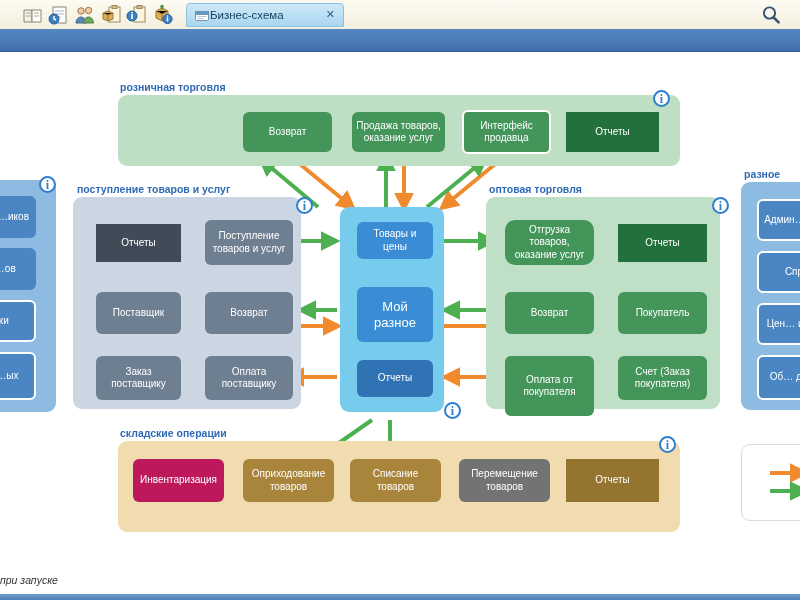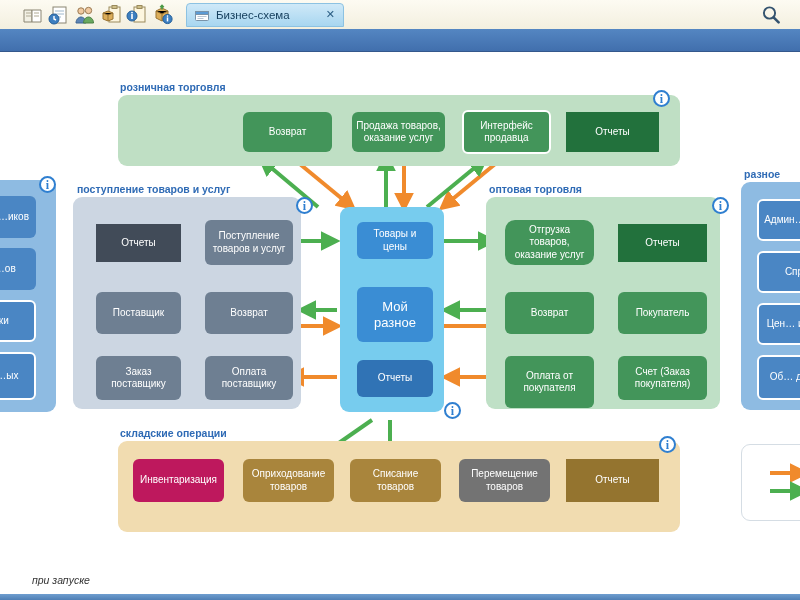--- a/index.html
+++ b/index.html
@@ -14,21 +14,21 @@
     background:linear-gradient(#fdfbf2,#f3efdf);
     border-bottom:1px solid #cfc9ae;
     display:flex;align-items:center;
   }
   .tb-icons{display:flex;align-items:center;gap:4px;padding-left:22px;}
   .tb-ico{width:22px;height:22px;position:relative;display:block;}
   .tab{
     margin-left:12px;height:22px;min-width:140px;
     background:linear-gradient(#cfe9f8,#a8d6f0);
     border:1px solid #8cc2e2;border-radius:4px 4px 0 0;
-    display:flex;align-items:center;gap:6px;padding:0 8px;
+    display:flex;align-items:center;padding:0 8px;
   }
   .tab-title{font-size:11.5px;color:#17405e;white-space:nowrap;}
   .tab-close{margin-left:auto;font-size:11px;color:#2c5f85;padding-left:14px;cursor:pointer;}
   .tab-ico{width:15px;height:13px;position:relative;}
   #search-ico{margin-left:auto;margin-right:18px;}
   #blueband{position:absolute;left:0;top:29px;width:800px;height:22px;
     background:linear-gradient(#5486c2,#416fad);border-bottom:1px solid #34588c;}
   
   #canvas{position:absolute;left:0;top:52px;width:800px;height:513px;background:#fff;}
   .sec-label{position:absolute;font-size:10.5px;font-weight:bold;color:#2f6bb5;white-space:nowrap;}
@@ -47,21 +47,21 @@
     display:flex;align-items:center;justify-content:center;line-height:1;
     box-sizing:border-box;cursor:pointer;
   }
   .legendbox{position:absolute;background:#fff;border:1px solid #d5dde4;border-radius:9px;}
   svg.arrows{position:absolute;left:0;top:0;width:800px;height:513px;pointer-events:none;}
   
   #status{
     position:absolute;left:0;top:565px;width:800px;height:35px;background:#fff;
     border-top:0;
   }
-  #status .txt{position:absolute;left:0;top:9px;font-size:10.5px;font-style:italic;color:#333;margin-left:32px;}
+  #status .txt{position:absolute;left:0;top:9px;font-size:10.5px;font-style:italic;color:#333;}
   #status .bar{position:absolute;left:0;top:29px;width:800px;height:6px;
     background:linear-gradient(#6f9ed0,#4f7fb5);}
 </style>
 </head>
 <body>
 
 <div id="toolbar">
   <div class="tb-icons">
     <span class="tb-ico">
       <svg width="22" height="22" viewBox="0 0 22 22">
@@ -210,21 +210,21 @@
   <div class="node" style="left:357px;top:235px;width:76px;height:55px;background:#3a8dd4;font-size:13px;">Мой разное</div>
   <div class="node" style="left:357px;top:308px;width:76px;height:37px;background:#3073b5;">Отчеты</div>
 
   <div class="sec-label" style="left:489px;top:131px;">оптовая торговля</div>
   <div class="panel" style="left:486px;top:145px;width:234px;height:212px;background:#bfe0c6;"></div>
   <div class="info" style="left:712px;top:145px;">i</div>
   <div class="node" style="left:505px;top:168px;width:89px;height:45px;background:#43955a;border-radius:10px;">Отгрузка товаров, оказание услуг</div>
   <div class="node sq" style="left:618px;top:172px;width:89px;height:38px;background:#22713c;">Отчеты</div>
   <div class="node" style="left:505px;top:240px;width:89px;height:42px;background:#43955a;">Возврат</div>
   <div class="node" style="left:618px;top:240px;width:89px;height:42px;background:#43955a;">Покупатель</div>
-  <div class="node" style="left:505px;top:304px;width:89px;height:52px;background:#43955a;">Оплата от покупателя</div>
+  <div class="node" style="left:505px;top:304px;width:89px;height:60px;background:#43955a;">Оплата от покупателя</div>
   <div class="node" style="left:618px;top:304px;width:89px;height:44px;background:#43955a;">Счет (Заказ покупателя)</div>
 
   <div class="sec-label" style="left:120px;top:375px;">складские операции</div>
   <div class="panel" style="left:118px;top:389px;width:562px;height:91px;background:#f1dcb0;"></div>
   <div class="info" style="left:659px;top:384px;">i</div>
   <div class="node" style="left:133px;top:407px;width:91px;height:43px;background:#be185d;">Инвентаризация</div>
   <div class="node" style="left:243px;top:407px;width:91px;height:43px;background:#a9853c;">Оприходование товаров</div>
   <div class="node" style="left:350px;top:407px;width:91px;height:43px;background:#a9853c;">Списание товаров</div>
   <div class="node" style="left:459px;top:407px;width:91px;height:43px;background:#737373;">Перемещение товаров</div>
   <div class="node sq" style="left:566px;top:407px;width:93px;height:43px;background:#94742f;">Отчеты</div>

